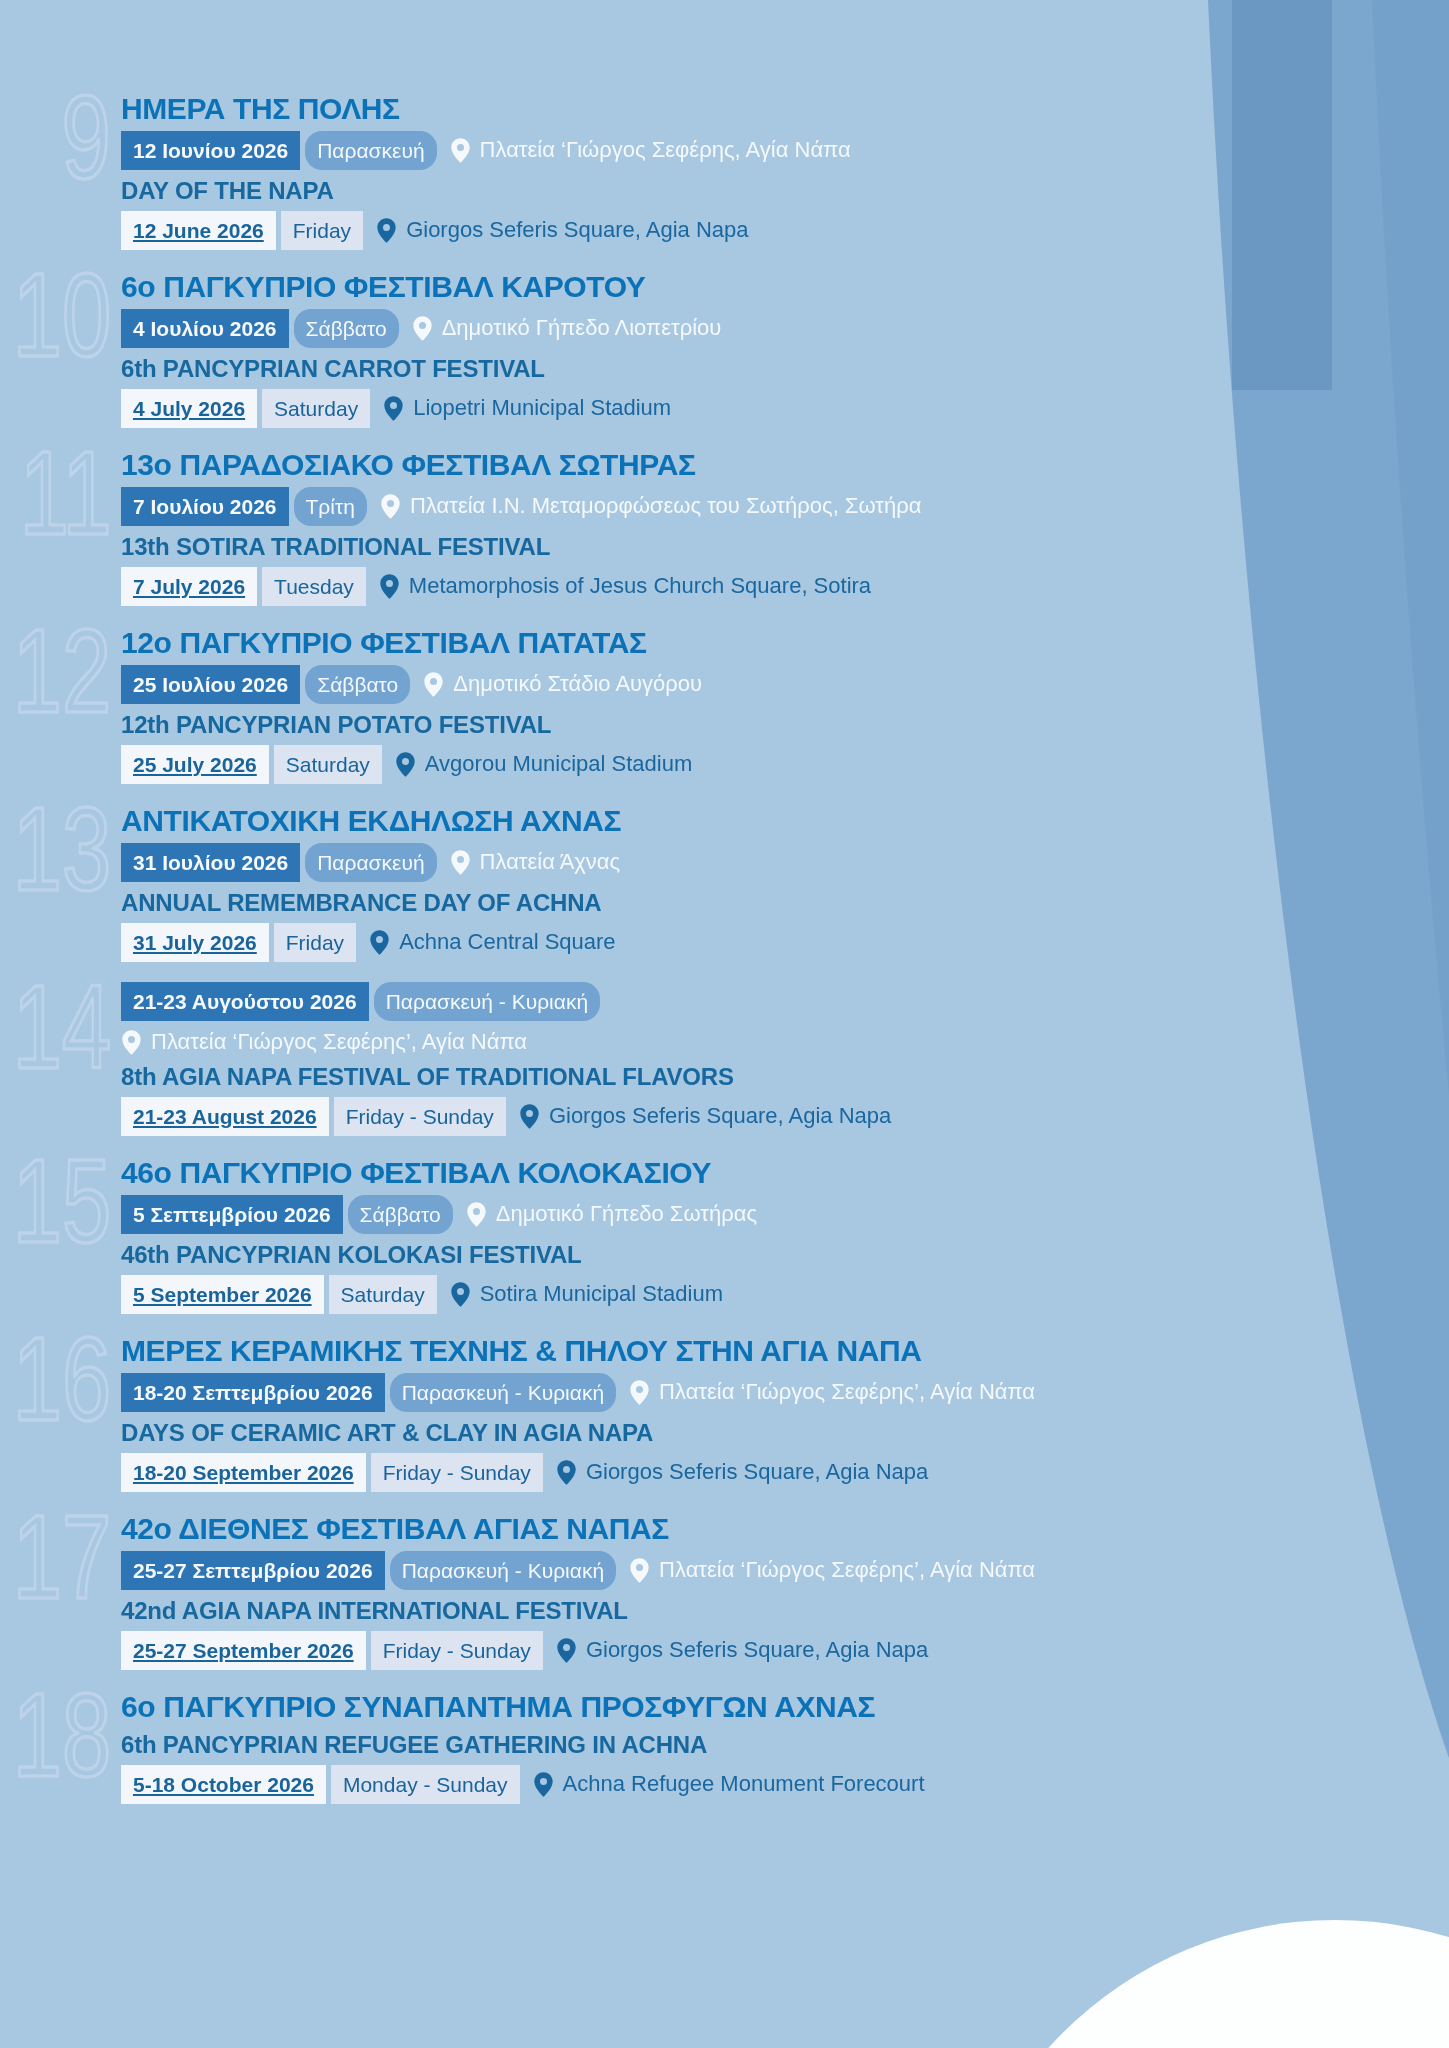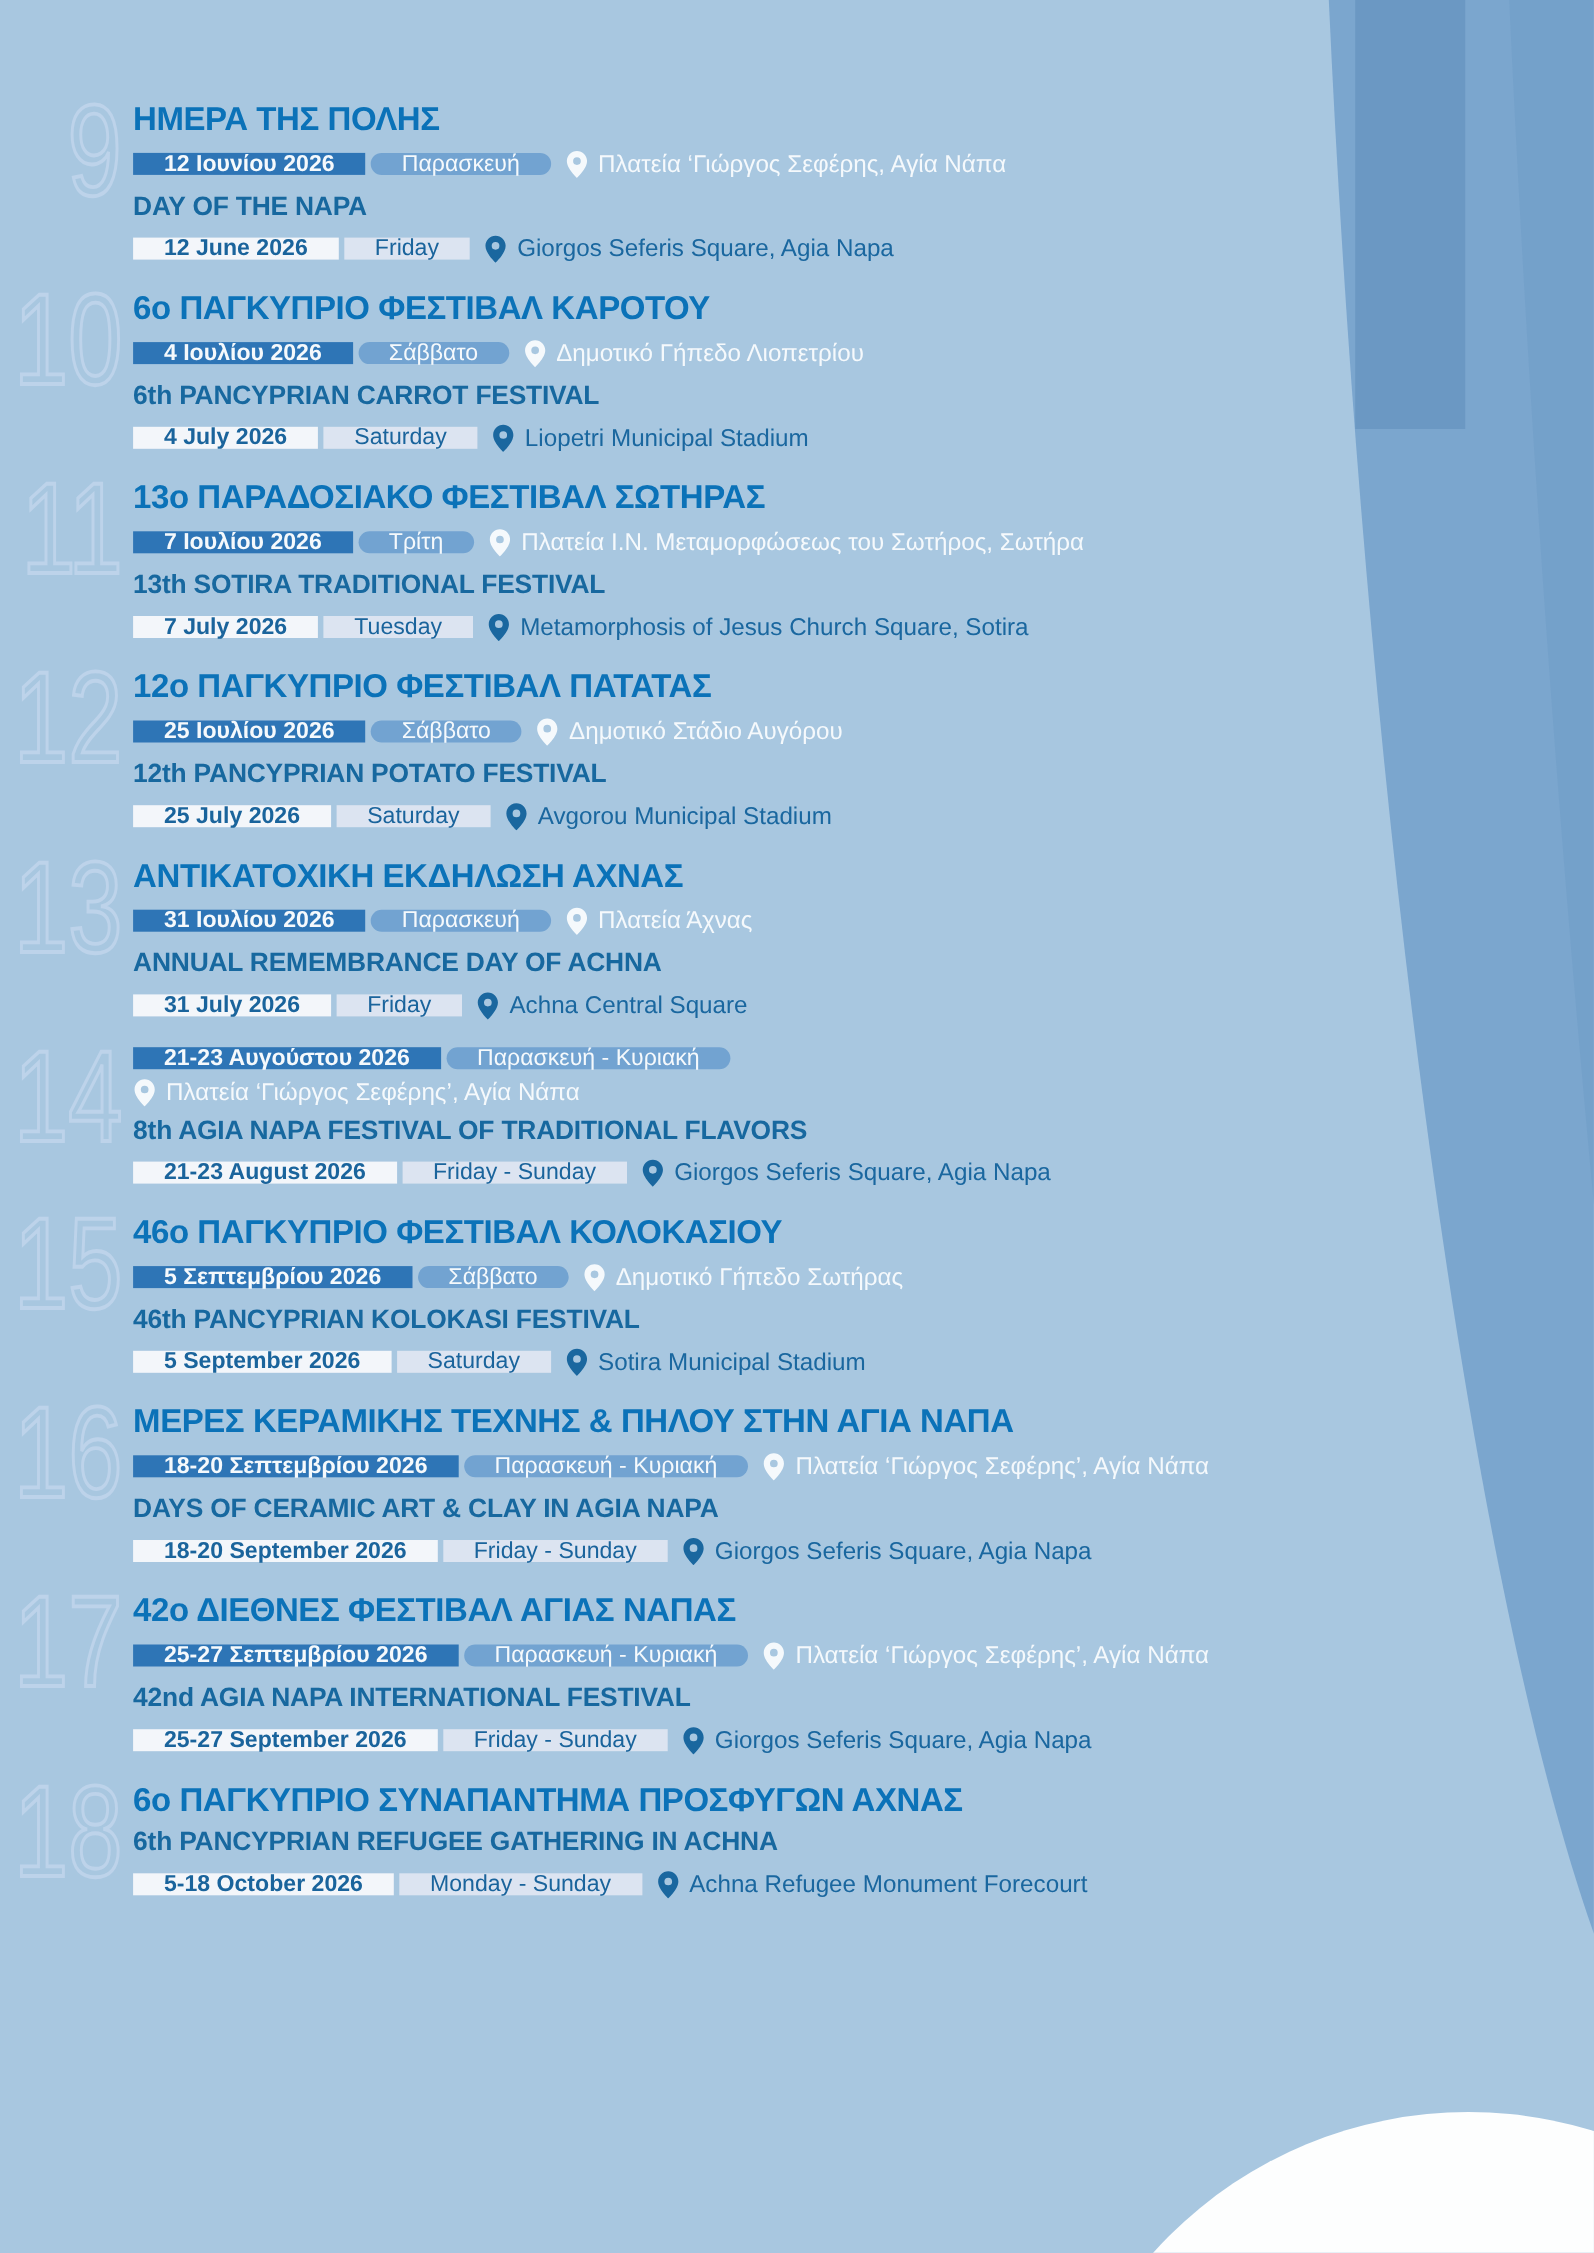--- a/index.html
+++ b/index.html
@@ -30,27 +30,27 @@
   .title-el{
     margin:0;font-size:30px;line-height:34px;font-weight:bold;
     letter-spacing:-.4px;color:var(--title_el,#0b72b8);
   }
   .title-en{
     margin:6px 0 0 0;font-size:24px;line-height:30px;font-weight:bold;
     letter-spacing:-.2px;color:var(--title_en,#17689f);
   }
   .row{display:flex;align-items:center;flex-wrap:wrap;margin-top:5px;min-height:36px;}
   .chip{
-    height:20px;display:inline-flex;align-items:center;
-    padding:0 28px;font-size:21px;white-space:nowrap;
+    height:39px;display:inline-flex;align-items:center;
+    padding:0 12px;font-size:21px;white-space:nowrap;
   }
   .chip + .chip{margin-left:5px;}
   .chip.date-el{background:var(--chip_date_el_bg,#2e75b6);color:var(--chip_date_el_text,#f5f9fc);font-weight:bold;}
   .chip.day-el{background:var(--chip_day_el_bg,#72a3d1);color:var(--chip_day_el_text,#f5f9fc);border-radius:17px;}
-  .chip.date-en{background:var(--chip_date_en_bg,#f3f6fa);color:var(--chip_en_text,#1a649c);font-weight:bold;}
+  .chip.date-en{background:var(--chip_date_en_bg,#f3f6fa);color:var(--chip_en_text,#1a649c);font-weight:bold;text-decoration:underline;}
   .chip.day-en{background:var(--chip_day_en_bg,#dce4f1);color:var(--chip_en_text,#1a649c);text-align:center;}
   .loc{
     display:inline-flex;align-items:flex-start;gap:9px;margin-left:13px;
     font-size:22px;white-space:nowrap;
   }
   .loc-el{color:var(--loc_el_text,#f5f9fc);}
   .loc-en{color:var(--loc_en_text,#1a679f);}
   .loc .pin{flex:0 0 auto;display:block;}
   
   .event.loc-own-line .loc-el{flex-basis:100%;margin-left:0;margin-top:8px;}

